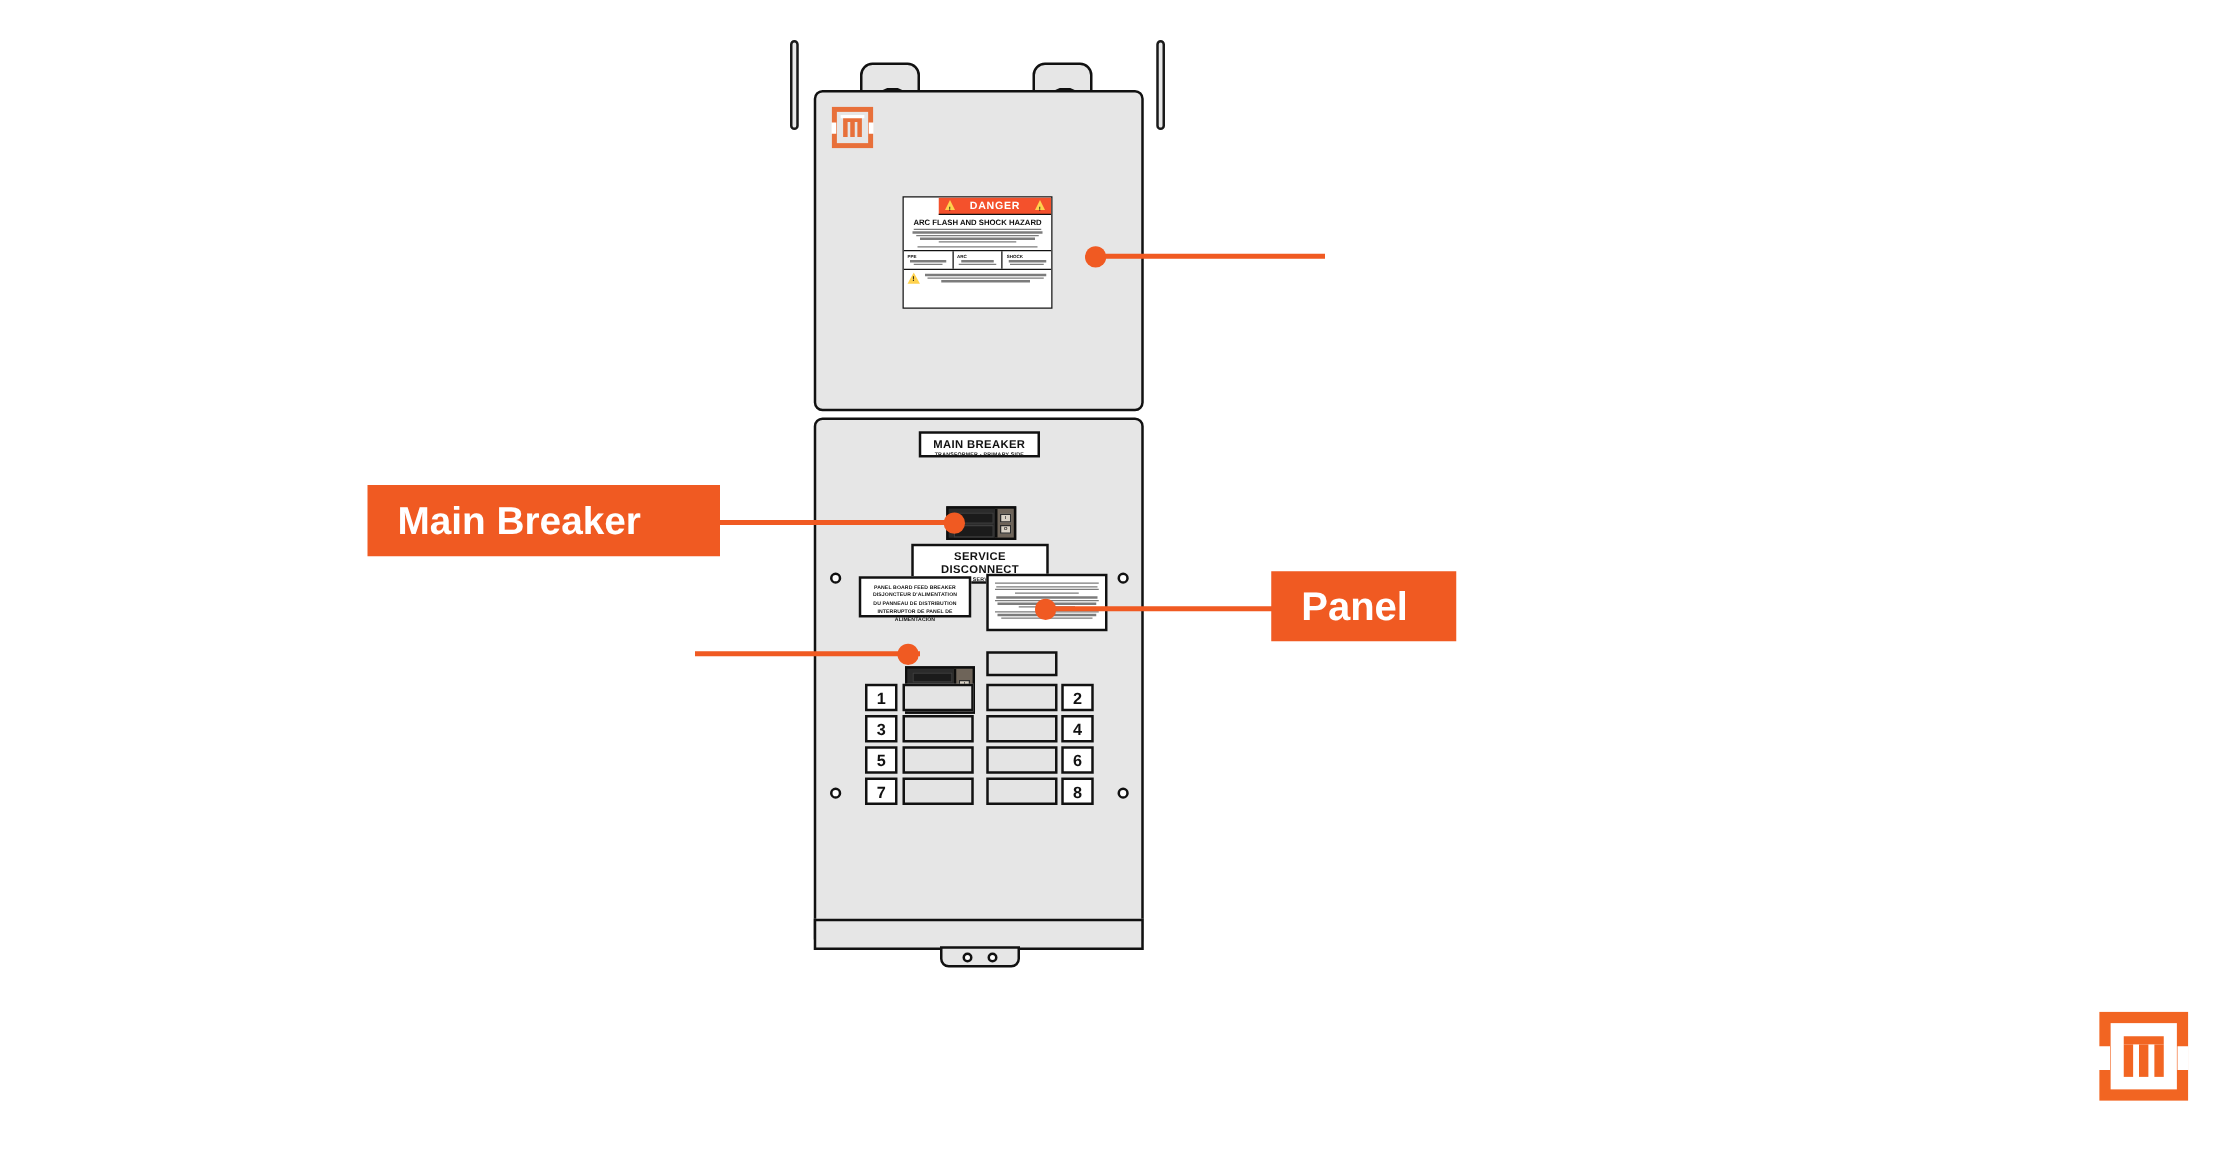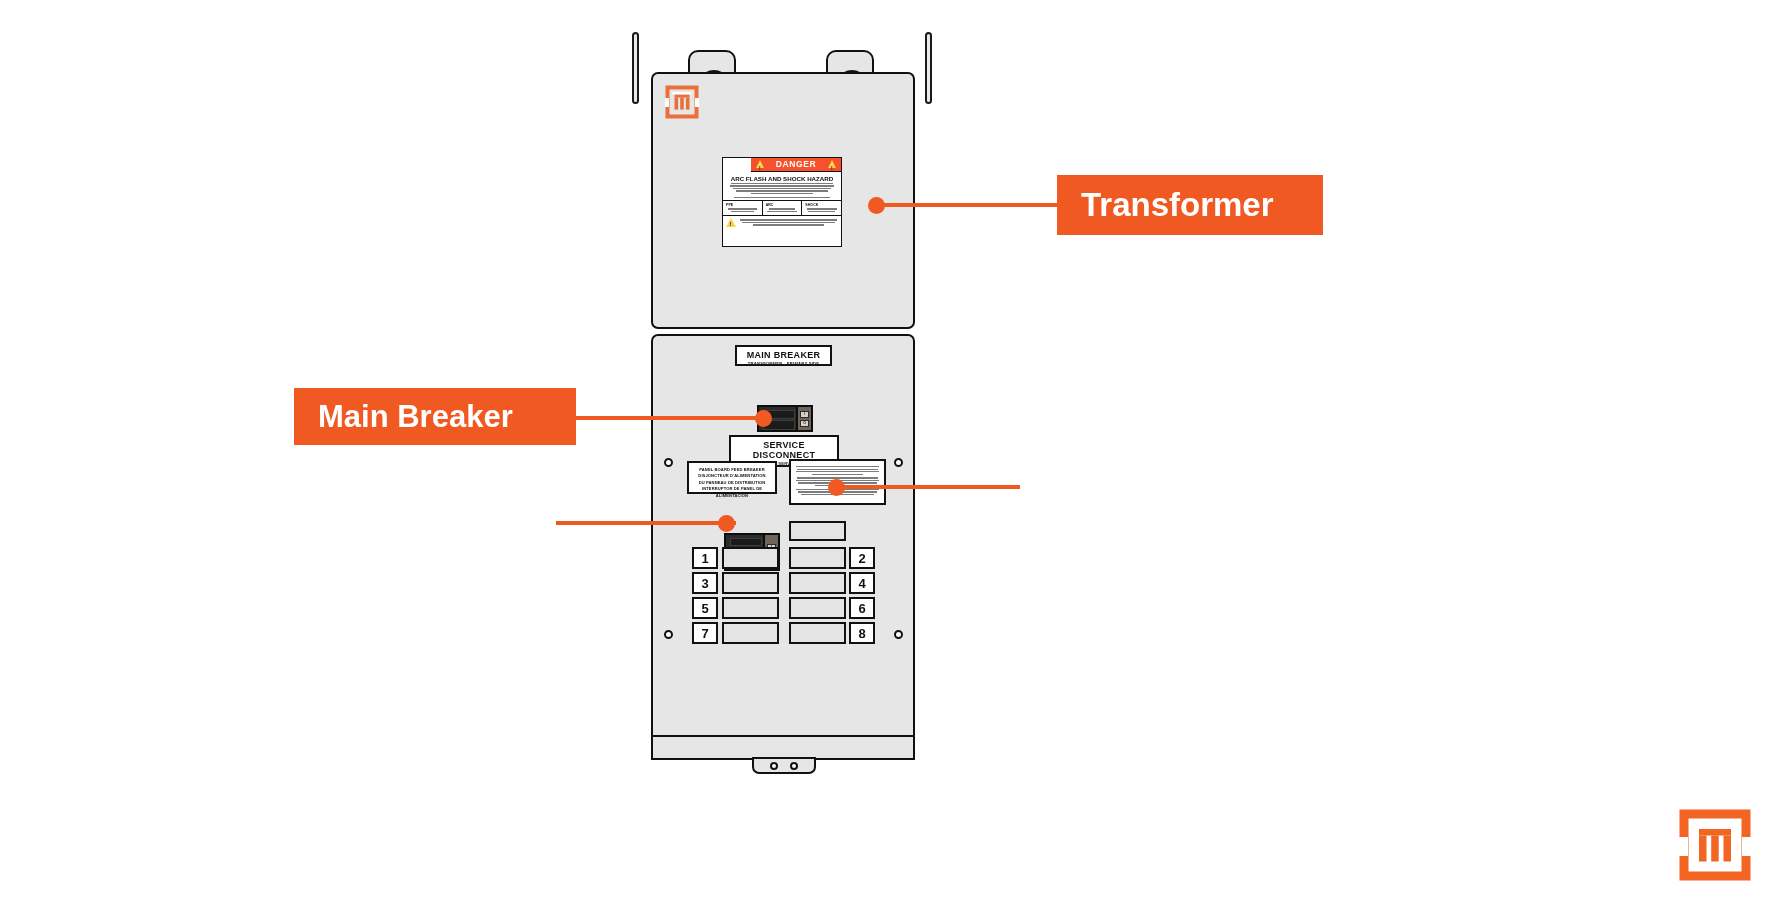--- a/index.html
+++ b/index.html
@@ -421,35 +421,35 @@
   <div class="abs slot-field" style="left:789px; top:597px; width:57px; height:22px;"></div>
   <div class="abs slot-num" style="left:849px; top:597px; width:26px; height:22px;">6</div>
 
   <div class="abs slot-num" style="left:692px; top:622px; width:26px; height:22px;">7</div>
   <div class="abs slot-field" style="left:722px; top:622px; width:57px; height:22px;"></div>
   <div class="abs slot-field" style="left:789px; top:622px; width:57px; height:22px;"></div>
   <div class="abs slot-num" style="left:849px; top:622px; width:26px; height:22px;">8</div>
 
   <div class="abs leader" style="left:878px; top:203px; width:182px;"></div>
   <div class="abs leader-dot" style="left:868px; top:197px; width:17px; height:17px;"></div>
-  <div class="abs callout-box" style="left:1057px; top:175px; width:266px; height:60px; padding-left:24px; font-size:33px;">
-    <span>Transformer</span>
-  </div>
 
   <div class="abs leader" style="left:576px; top:416px; width:192px;"></div>
   <div class="abs leader-dot" style="left:755px; top:410px; width:17px; height:17px;"></div>
   <div class="abs callout-box" style="left:294px; top:388px; width:282px; height:57px; padding-left:24px; font-size:31px;">
     <span>Main Breaker</span>
   </div>
 
   <div class="abs leader" style="left:556px; top:521px; width:180px;"></div>
   <div class="abs leader-dot" style="left:718px; top:515px; width:17px; height:17px;"></div>
 
   <div class="abs leader" style="left:838px; top:485px; width:182px;"></div>
   <div class="abs leader-dot" style="left:828px; top:479px; width:17px; height:17px;"></div>
+  <div class="abs callout-box" style="left:1017px; top:457px; width:148px; height:56px; padding-left:24px; font-size:32px;">
+    <span>Panel</span>
+  </div>
 
   <div class="logo-wrap" style="left:1679px; top:809px; width:72px; height:72px;">
     <svg width="72" height="72" viewBox="0 0 72 72" aria-hidden="true">
       <rect x="5" y="5" width="62" height="62" fill="none" stroke="#f26522" stroke-width="9"></rect>
       <rect x="20" y="19" width="32" height="7.5" fill="#f26522"></rect>
       <rect x="20" y="26.5" width="7.5" height="26" fill="#f26522"></rect>
       <rect x="32.2" y="26.5" width="7.5" height="26" fill="#f26522"></rect>
       <rect x="44.5" y="26.5" width="7.5" height="26" fill="#f26522"></rect>
       <rect x="15" y="14" width="42" height="6" fill="#ffffff"></rect>
       <rect x="0" y="28" width="9" height="19" fill="#ffffff"></rect>

